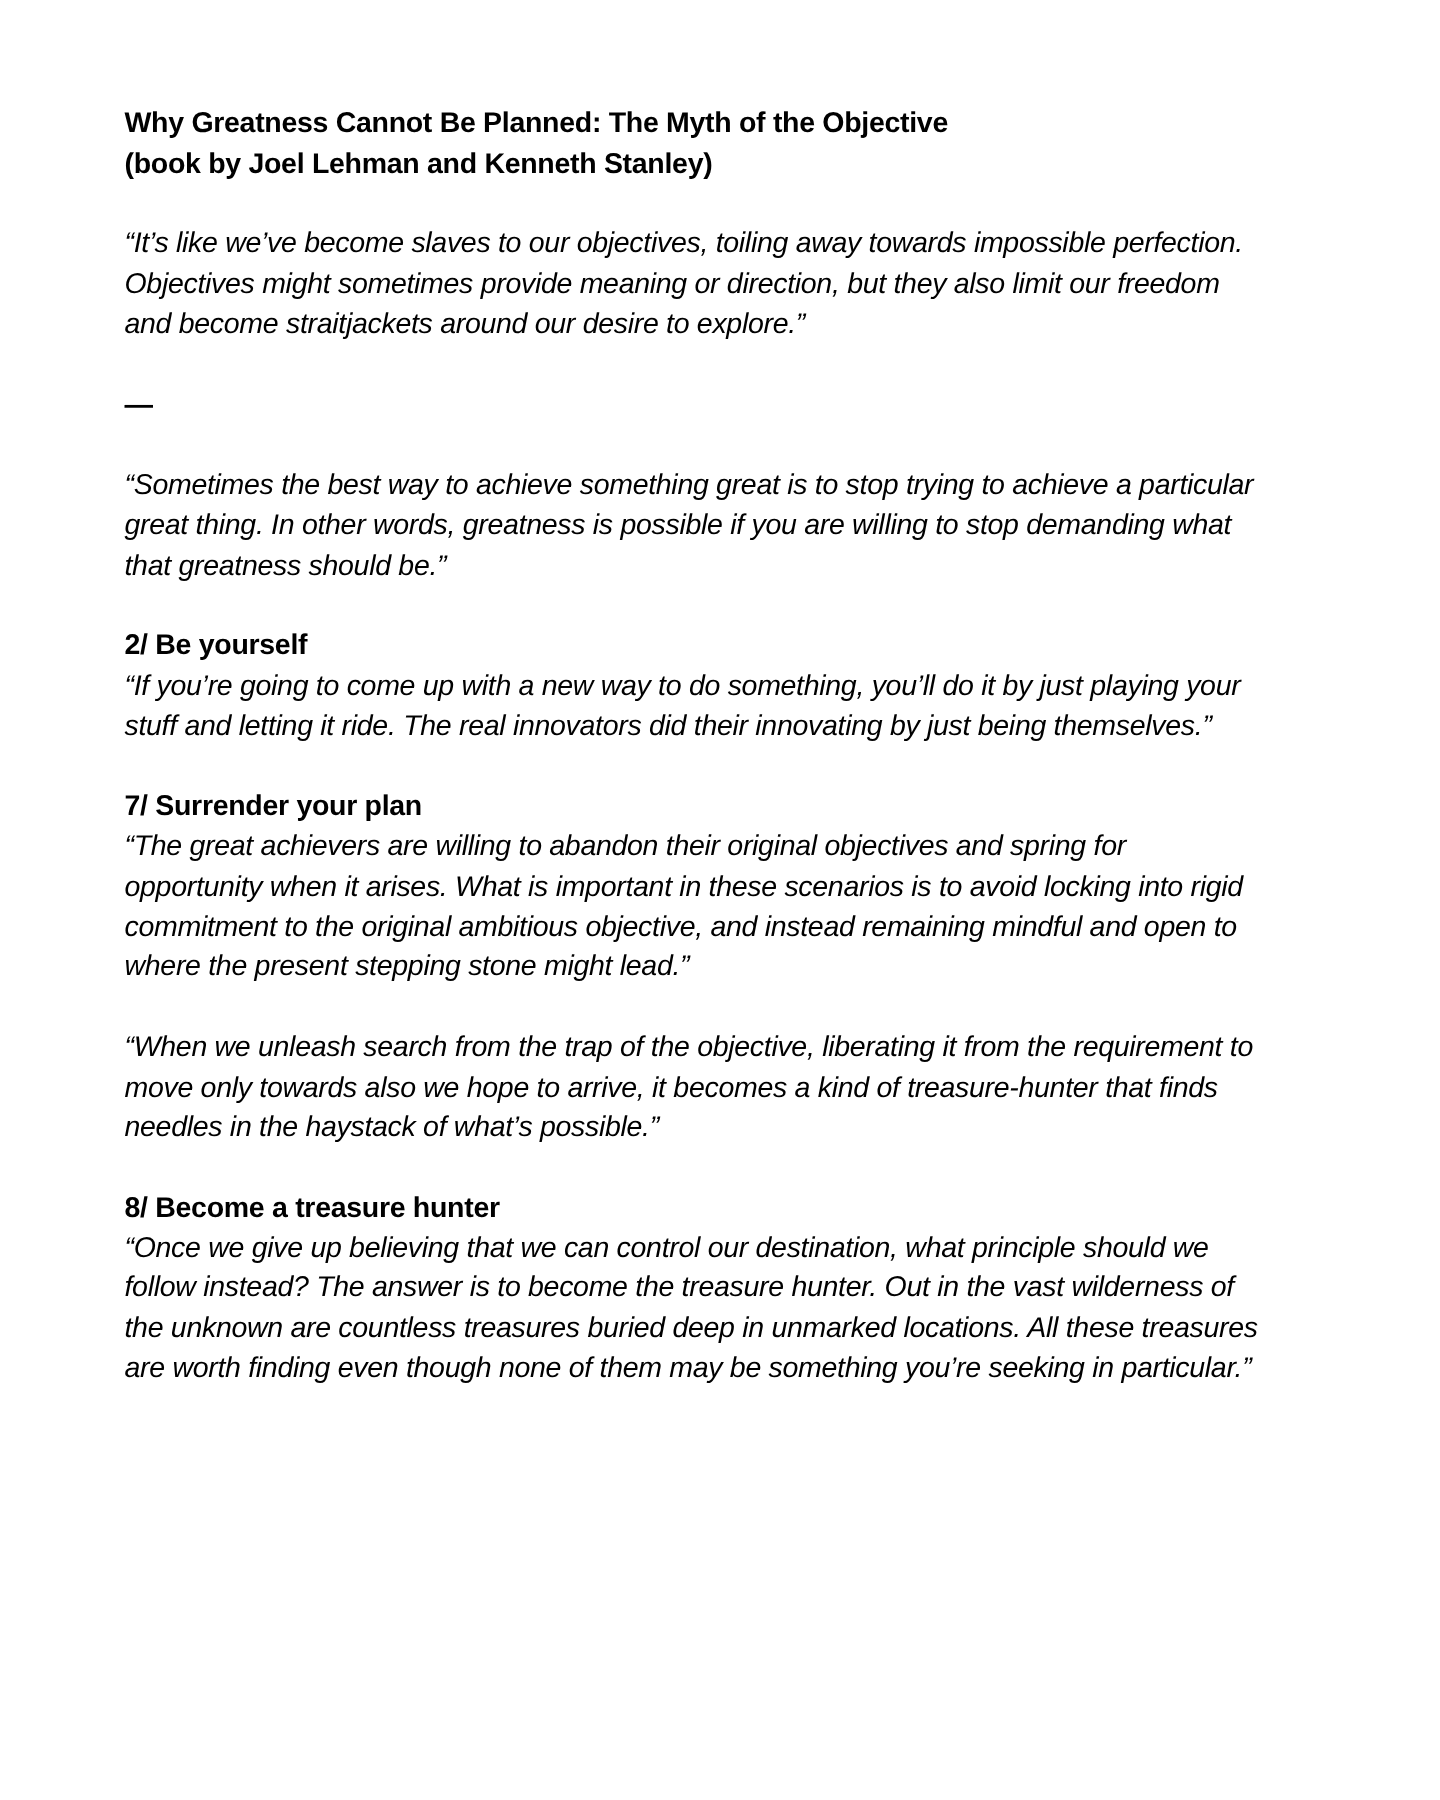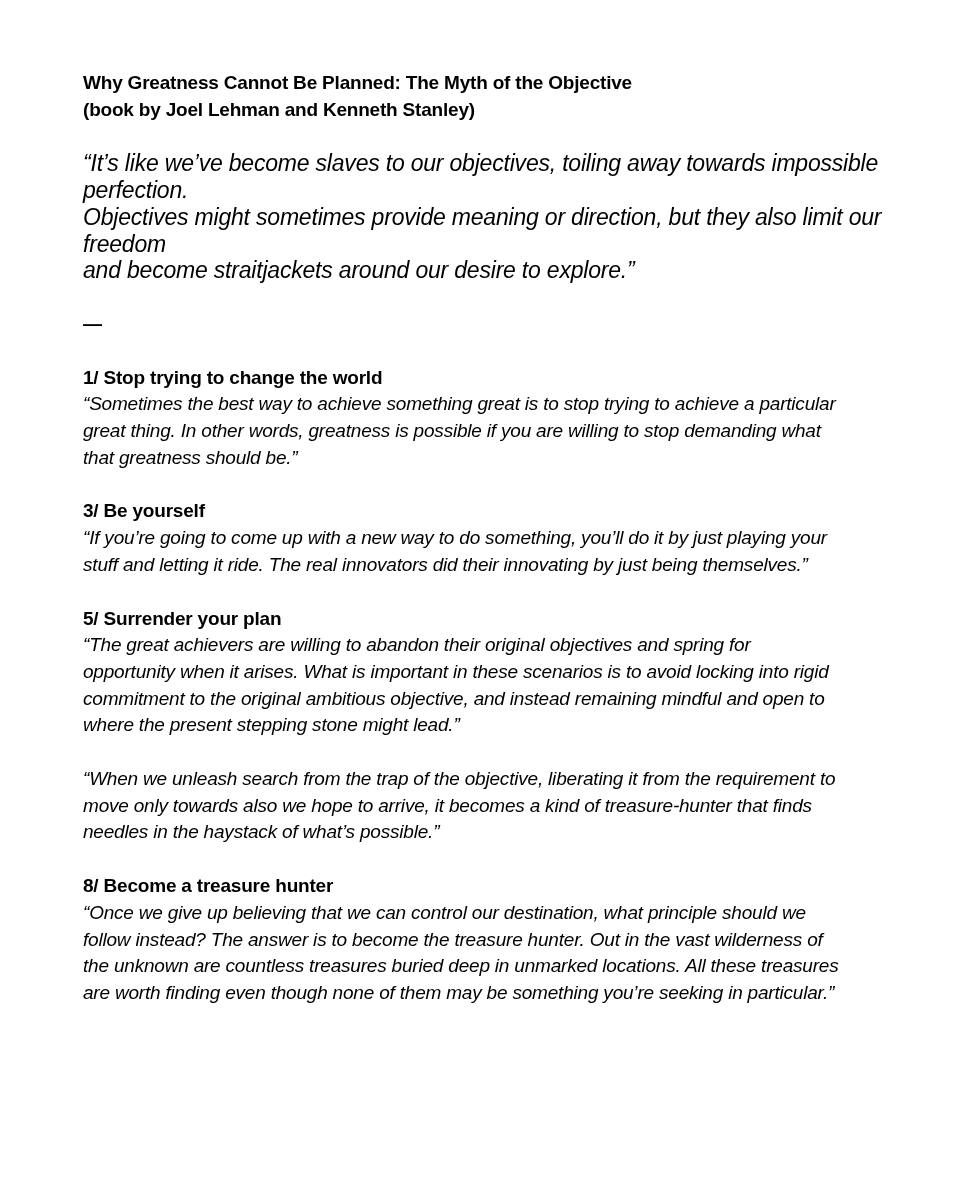--- a/index.html
+++ b/index.html
@@ -19,21 +19,21 @@
     padding: 70px 65px 0 83px;
     overflow: hidden;
   }
   .doc-title {
     font-size: 19px;
     line-height: 26.7px;
     font-weight: bold;
     white-space: pre-line;
   }
   .quote {
-    font-size: 23px;
+    font-size: 19px;
     line-height: 26.7px;
     font-style: italic;
     white-space: pre-line;
     margin-top: 27px;
   }
   .divider {
     font-size: 19px;
     line-height: 26.7px;
     font-weight: bold;
     margin-top: 27px;
@@ -62,34 +62,33 @@
   <h1 class="doc-title">Why Greatness Cannot Be Planned: The Myth of the Objective
 (book by Joel Lehman and Kenneth Stanley)</h1>
 
   <p class="quote">“It’s like we’ve become slaves to our objectives, toiling away towards impossible perfection.
 Objectives might sometimes provide meaning or direction, but they also limit our freedom
 and become straitjackets around our desire to explore.”</p>
 
   <p class="divider">—</p>
 
   <div class="section">
-    <h2 class="section-heading">1/ Stop trying to change the world</h2>
     <p class="section-quote">“Sometimes the best way to achieve something great is to stop trying to achieve a particular
 great thing. In other words, greatness is possible if you are willing to stop demanding what
 that greatness should be.”</p>
   </div>
 
   <div class="section">
-    <h2 class="section-heading">3/ Be yourself</h2>
+    <h2 class="section-heading">2/ Be yourself</h2>
     <p class="section-quote">“If you’re going to come up with a new way to do something, you’ll do it by just playing your
 stuff and letting it ride. The real innovators did their innovating by just being themselves.”</p>
   </div>
 
   <div class="section">
-    <h2 class="section-heading">5/ Surrender your plan</h2>
+    <h2 class="section-heading">7/ Surrender your plan</h2>
     <p class="section-quote">“The great achievers are willing to abandon their original objectives and spring for
 opportunity when it arises. What is important in these scenarios is to avoid locking into rigid
 commitment to the original ambitious objective, and instead remaining mindful and open to
 where the present stepping stone might lead.”</p>
   </div>
 
   <div class="section">
     <p class="section-quote">“When we unleash search from the trap of the objective, liberating it from the requirement to
 move only towards also we hope to arrive, it becomes a kind of treasure-hunter that finds
 needles in the haystack of what’s possible.”</p>

